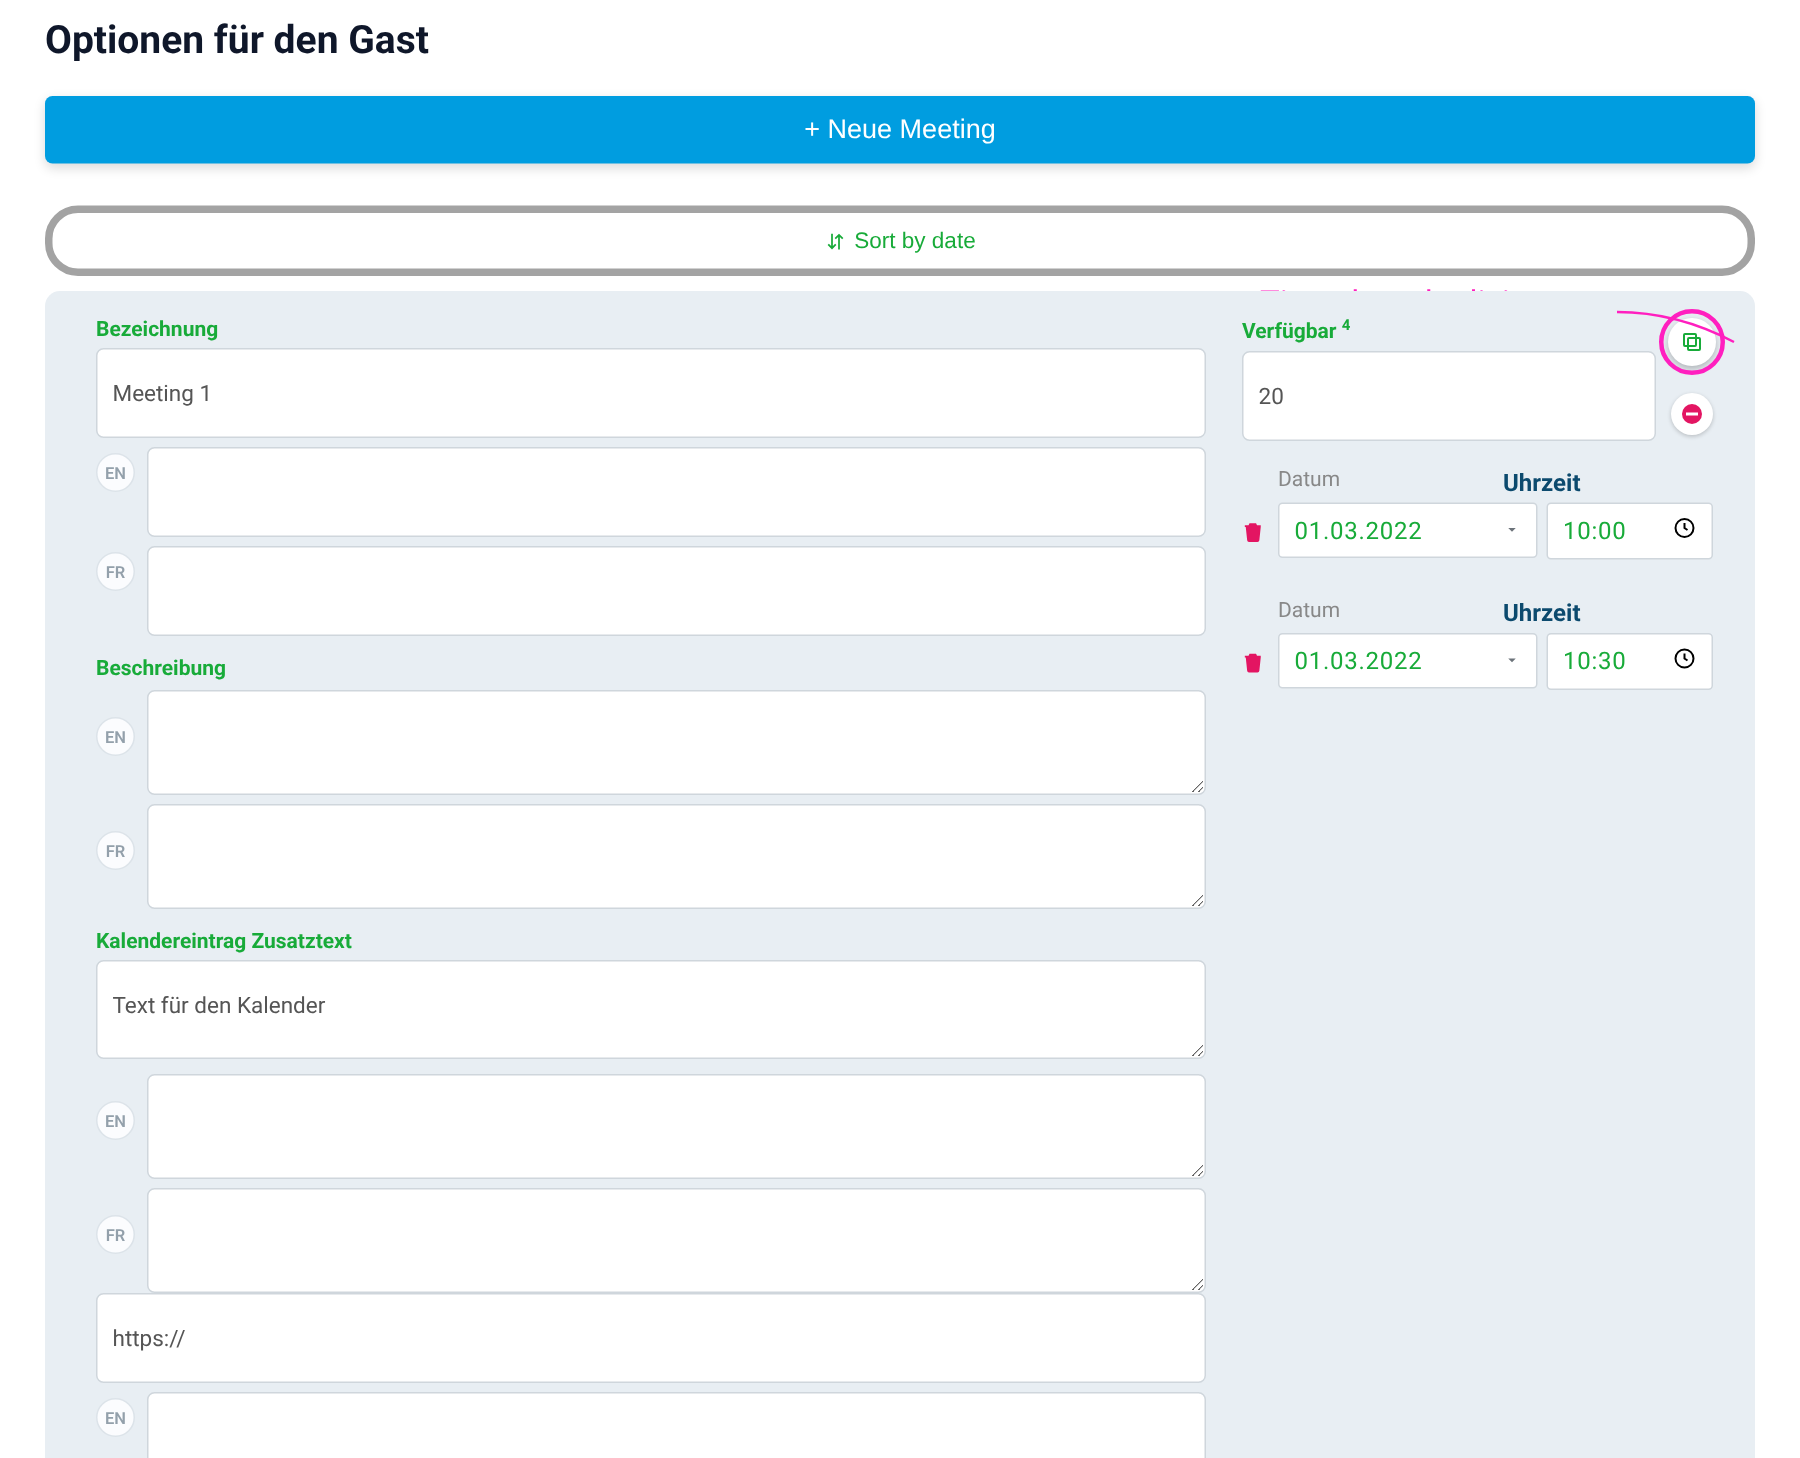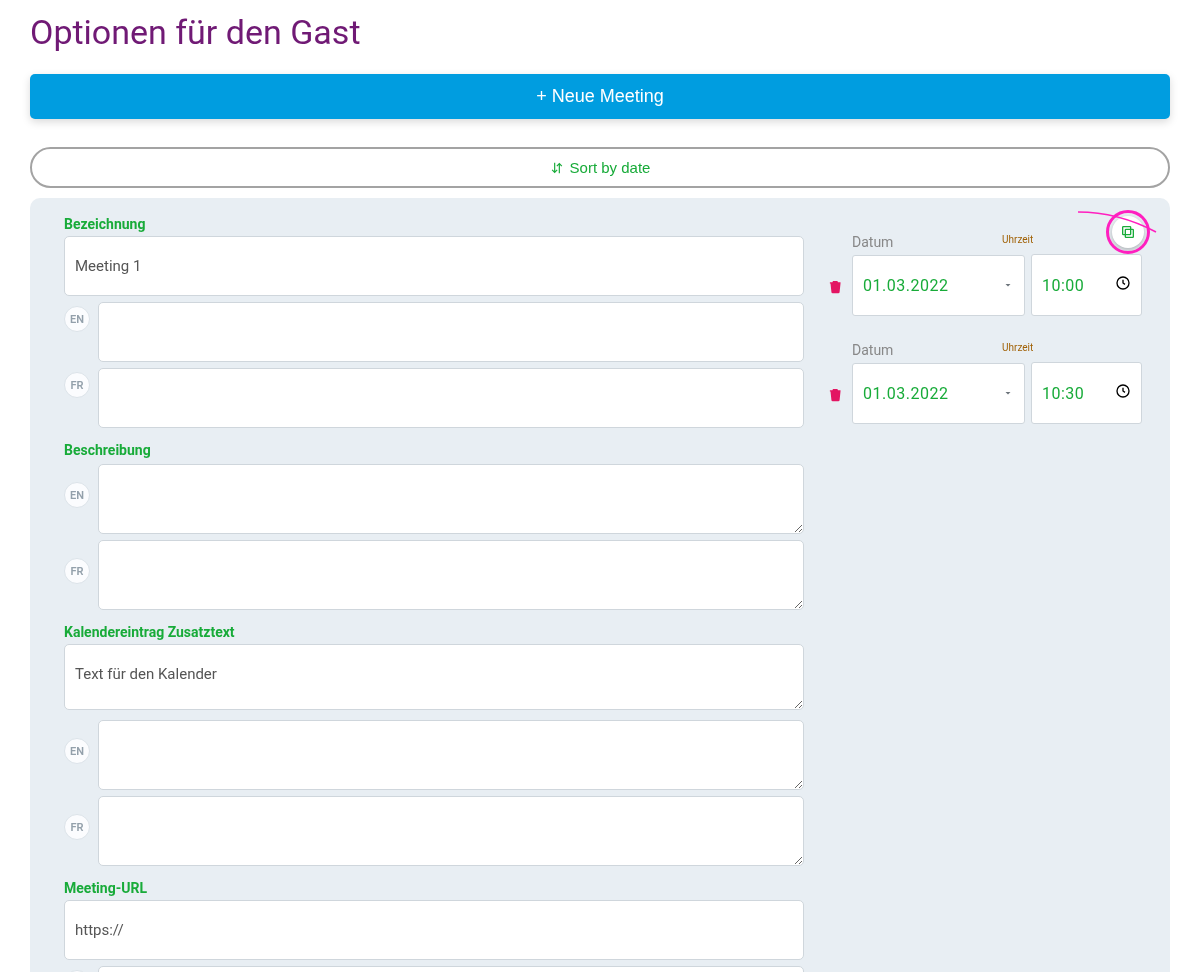--- a/index.html
+++ b/index.html
@@ -7,23 +7,23 @@
   body {
     font-family: -apple-system, BlinkMacSystemFont, "Segoe UI", Roboto, Arial, sans-serif;
     background:#fff;
     width:1200px;
     min-height:972px;
     color:#444;
     font-size:15px;
   }
   .wrap { padding: 10px 30px 20px 30px; }
   h1.page-title {
-    color:#701a75;
-    font-weight:400;
-    font-size:34px;
+    color:#0f172a;
+    font-weight:700;
+    font-size:26px;
     margin:2px 0 22px 0;
   }
   .btn-blue {
     display:block;
     width:100%;
     background:#009de0;
     color:#fff;
     font-size:18px;
     text-align:center;
     padding:12px 0;
@@ -33,21 +33,21 @@
     cursor:pointer;
     margin-bottom:28px;
   }
   .btn-sort {
     display:flex;
     align-items:center;
     justify-content:center;
     width:100%;
     background:#fff;
     color:#18ab39;
-    border:2px solid #a3a3a3;
+    border:5px solid #a3a3a3;
     border-radius:22px;
     padding:10px 0;
     font-size:15px;
     font-weight:500;
     cursor:pointer;
     margin-bottom:10px;
   }
   .btn-sort svg { margin-right:6px; }
 
   .annotation {
@@ -144,36 +144,36 @@
     width:44px; height:44px;
     border:3px solid #ff1fbf;
     border-radius:50%;
     pointer-events:none;
     z-index:5;
   }
 
   .slot-group { margin-top:18px; }
   .slot-labels { display:flex; }
   .slot-labels .lbl-date { flex:1; color:#888; font-size:14px; }
-  .slot-labels .lbl-time { width:140px; color:#a16207; font-size:10px; }
+  .slot-labels .lbl-time { width:140px; color:#0c4a6e; font-size:16px;font-weight:bold; }
   .slot-row { display:flex; align-items:center; gap:6px; margin-top:4px; }
   .slot-row .trash {
     width:18px; flex:none;
     color:#e31562;
     cursor:pointer;
     margin-top:6px;
   }
   .date-input, .time-input {
     display:flex;
     align-items:center;
     justify-content:space-between;
     background:#fff;
     border:1px solid #cfd6dc;
     border-radius:3px;
-    padding:20px 10px;
+    padding:8px 10px;
     font-size:16px;
     letter-spacing:0.5px;
   }
   .date-input { flex:1; color:#18ab39; }
   .time-input { width:111px; color:#18ab39; }
   .caret { color:#6c737a; }
   .clock-ico { color:#000; }
   .remove-btn svg circle{ fill:#e31562;}
   .remove-btn svg rect{ fill:#fff;}
 
@@ -228,38 +228,51 @@
         <textarea style="">Text für den Kalender</textarea>
         <div class="lang-row textarea">
           <div class="lang-badge">EN</div>
           <textarea class="short" style=""></textarea>
         </div>
         <div class="lang-row textarea">
           <div class="lang-badge">FR</div>
           <textarea class="short" style=""></textarea>
         </div>
 
-        <div class="field-label">Meeting-URL</div>
         <input type="text" value="https://" style="">
         <div class="lang-row">
           <div class="lang-badge">EN</div>
           <input type="text" value="" style="">
         </div>
         
       </div>
 
       <div class="col-right">
         <div class="pink-ring"></div>
         <div class="icon-btn-dup">
           <svg width="16" height="16" viewBox="0 0 24 24" fill="none" stroke="#18ab39" stroke-width="2">
               <rect x="8" y="8" width="12" height="12" rx="1"></rect>
               <rect x="4" y="4" width="12" height="12" rx="1"></rect>
             </svg>
         </div>
 
+        <div class="avail-row">
+          <div class="avail-col">
+            <div class="field-label" style="margin-top:0;">
+              <span>Verfügbar</span> <sup>4</sup>
+            </div>
+            <input type="text" value="20" style="">
+          </div>
+          <button class="icon-btn-round remove-btn" style="margin-bottom:4px;">
+            <svg width="22" height="22" viewBox="0 0 24 24">
+                <circle cx="12" cy="12" r="10"></circle>
+                <rect x="6" y="10.5" width="12" height="3"></rect>
+              </svg>
+          </button>
+        </div>
 
         <div class="slot-group">
           <div class="slot-labels" style="padding-left:24px;">
             <div class="lbl-date">Datum</div>
             <div class="lbl-time">Uhrzeit</div>
           </div>
           <div class="slot-row">
             <span class="trash">
               <svg width="15" height="17" viewBox="0 0 24 24" fill="#e31562">
                   <path d="M4 7h16l-1.5 14a2 2 0 0 1-2 1.8h-9a2 2 0 0 1-2-1.8L4 7zm5-4h6l1 2h4v2H3V5h4l1-2z"></path>

